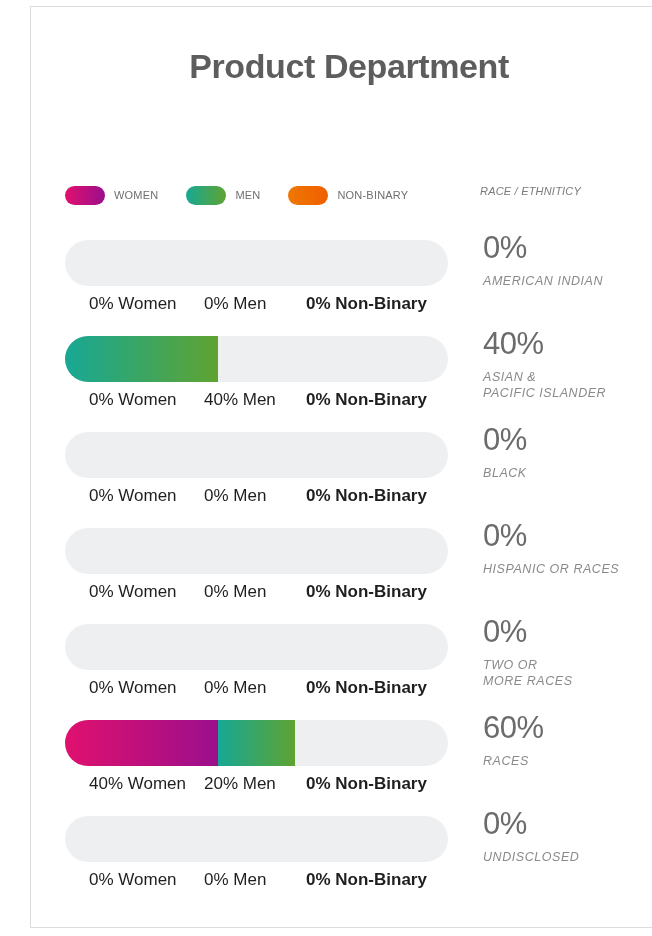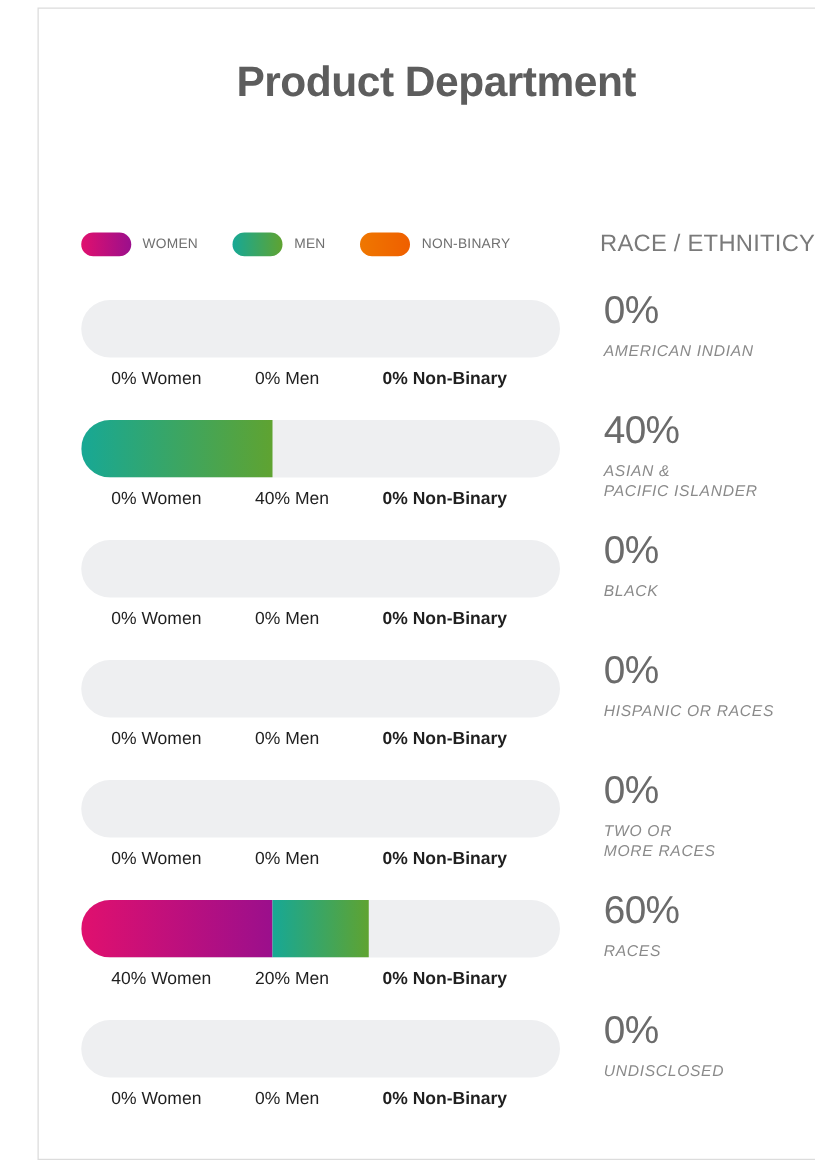--- a/index.html
+++ b/index.html
@@ -79,24 +79,25 @@
     margin-left: 9px;
     font-size: 11px;
     color: #6f6f6f;
     letter-spacing: 0.2px;
     white-space: nowrap;
   }
   .legend-axis-title {
     position: absolute;
     left: 415px;
     top: 2px;
-    font-size: 19px;
+    font-size: 11px;
     color: #7a7a7a;
     letter-spacing: 0.2px;
     white-space: nowrap;
+    font-style: italic;
   }
 
   
   .rows {
     position: absolute;
     left: 0;
     top: 225px;
     width: 638px;
   }
   .row {
@@ -123,21 +124,21 @@
   }
   .seg-women { background: linear-gradient(90deg, #e0106e 0%, #9b0f8c 100%); }
   .seg-men   { background: linear-gradient(90deg, #17a895 0%, #5fa331 100%); }
 
   .sublabels {
     position: absolute;
     left: 34px;
     top: 62px;
     width: 400px;
     height: 18px;
-    font-size: 14px;
+    font-size: 17px;
     color: #1f1f1f;
   }
   .sublabel { position: absolute; white-space: nowrap; }
   .sublabel-women { left: 24px; }
   .sublabel-men   { left: 139px; }
   .sublabel-nb    { left: 241px; font-weight: bold; }
 
   .row-stat {
     position: absolute;
     left: 452px;

